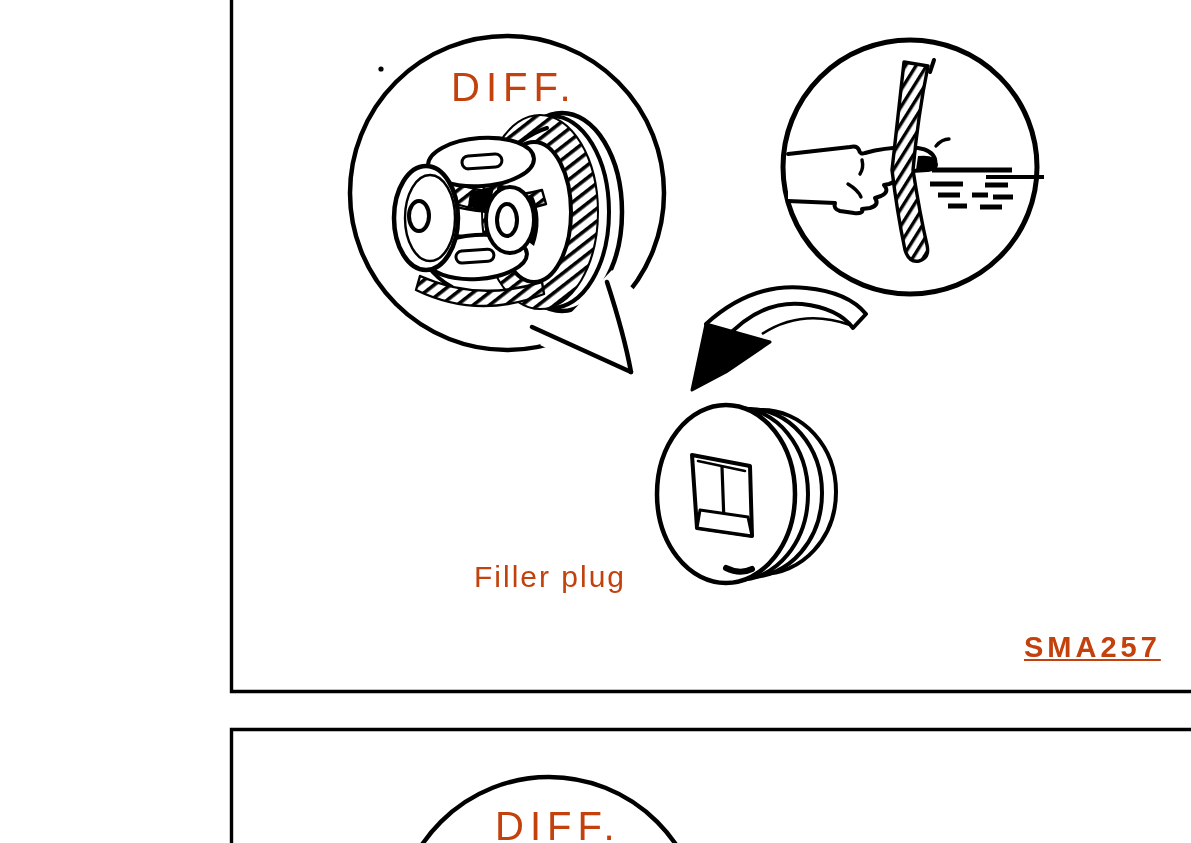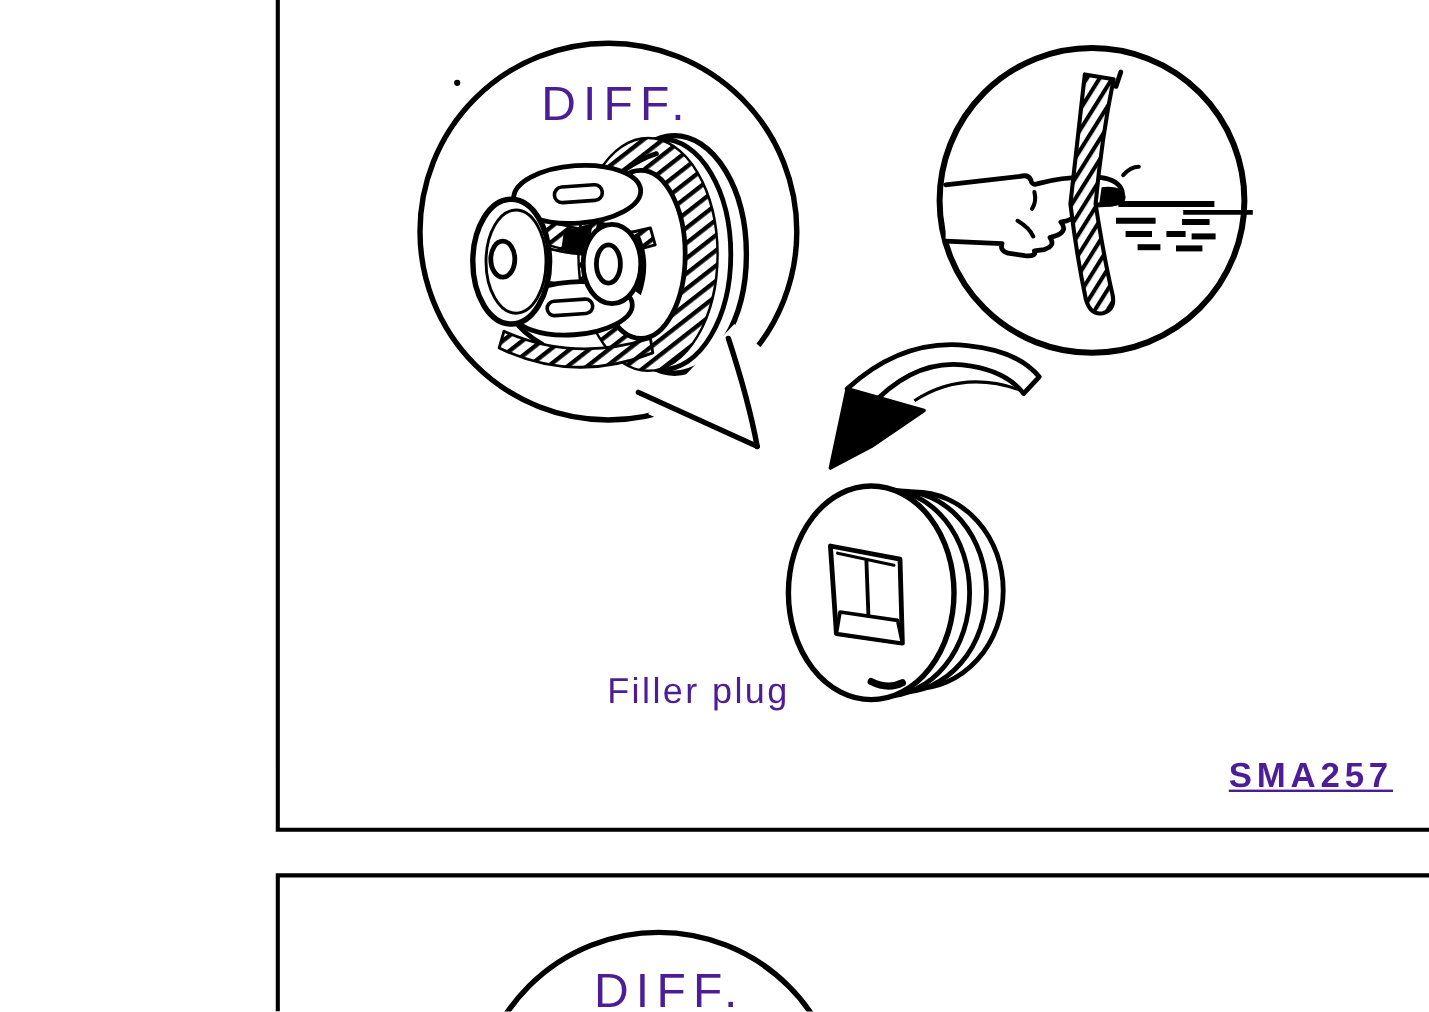--- a/index.html
+++ b/index.html
@@ -3,21 +3,21 @@
 <meta charset="utf-8">
 <style>
   html,body{margin:0;padding:0;}
   body{
     width:1191px;height:843px;position:relative;overflow:hidden;
     background:#ffffff;
     font-family:"Liberation Sans", sans-serif;
   }
   .page{position:absolute;inset:0;}
   svg.art{position:absolute;left:0;top:0;}
-  .lbl{position:absolute;color:#4c1d95;white-space:nowrap;line-height:1;}
+  .lbl{position:absolute;color:#c2410c;white-space:nowrap;line-height:1;}
   .diff-lbl{font-size:40px;letter-spacing:6px;font-weight:400;}
   .plug-lbl{font-size:30px;letter-spacing:2px;font-weight:400;}
   .code-lbl{font-size:29px;letter-spacing:4px;font-weight:700;text-decoration:underline;}
 </style>
 </head>
 <body>
 
 <div class="page">
 
   <svg class="art" width="1191" height="843" viewBox="0 0 1191 843">
@@ -145,18 +145,18 @@
     <g>
       <path d="M 231.5 843 L 231.5 729.5 L 1191 729.5" fill="none" stroke="#000" stroke-width="3.4"></path>
     </g>
     <g>
       <circle cx="549" cy="930" r="153" fill="#fff" stroke="#000" stroke-width="4.5"></circle>
     </g>
   </svg>
 
   <div class="lbl diff-lbl" style="left:451px;top:67px;">DIFF.</div>
 
-  <div class="lbl plug-lbl" style="left:474px;top:562px;margin-left:32px;">Filler plug</div>
+  <div class="lbl plug-lbl" style="left:474px;top:562px;">Filler plug</div>
 
   <div class="lbl code-lbl" style="left:1024px;top:633px;">SMA257</div>
 
   <div class="lbl diff-lbl" style="left:495px;top:806px;">DIFF.</div>
 </div>
 
 </body></html>

